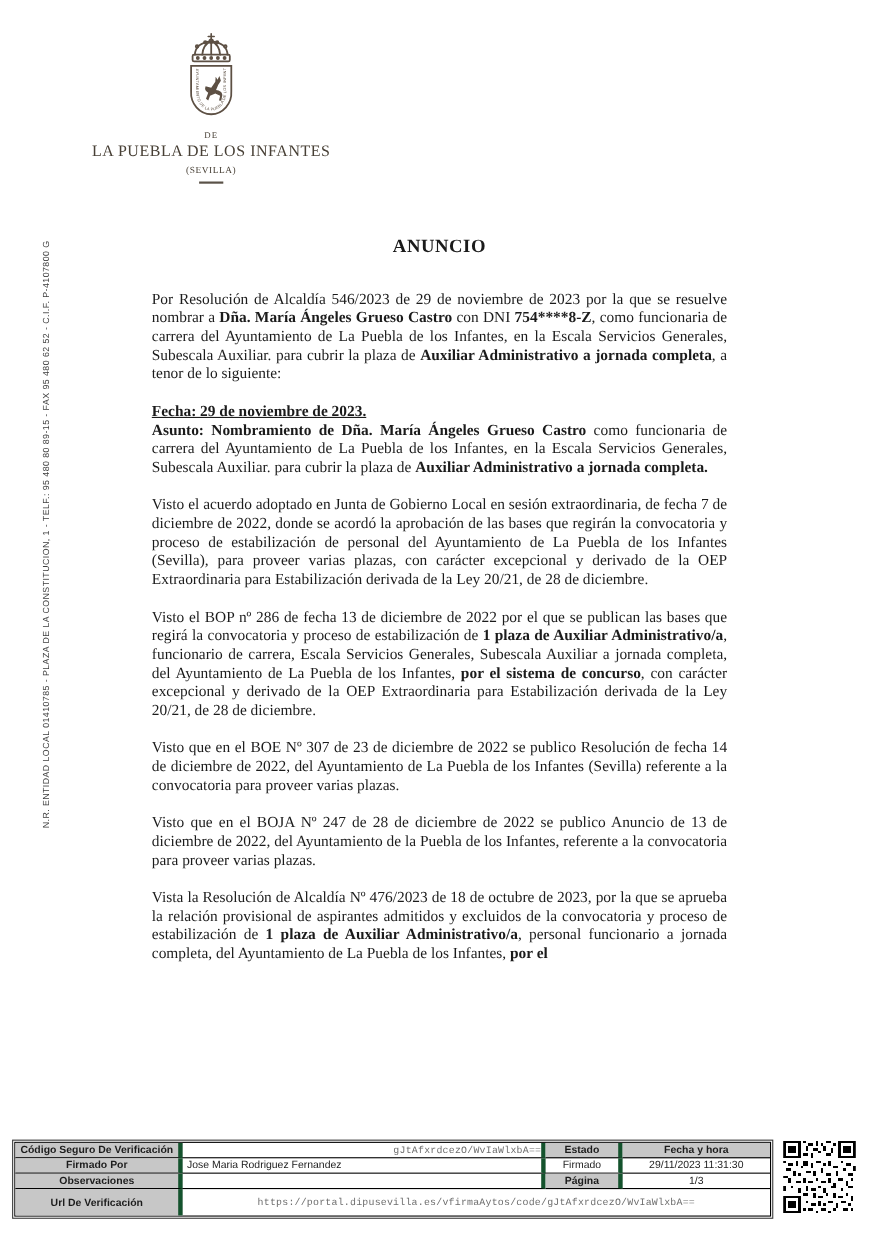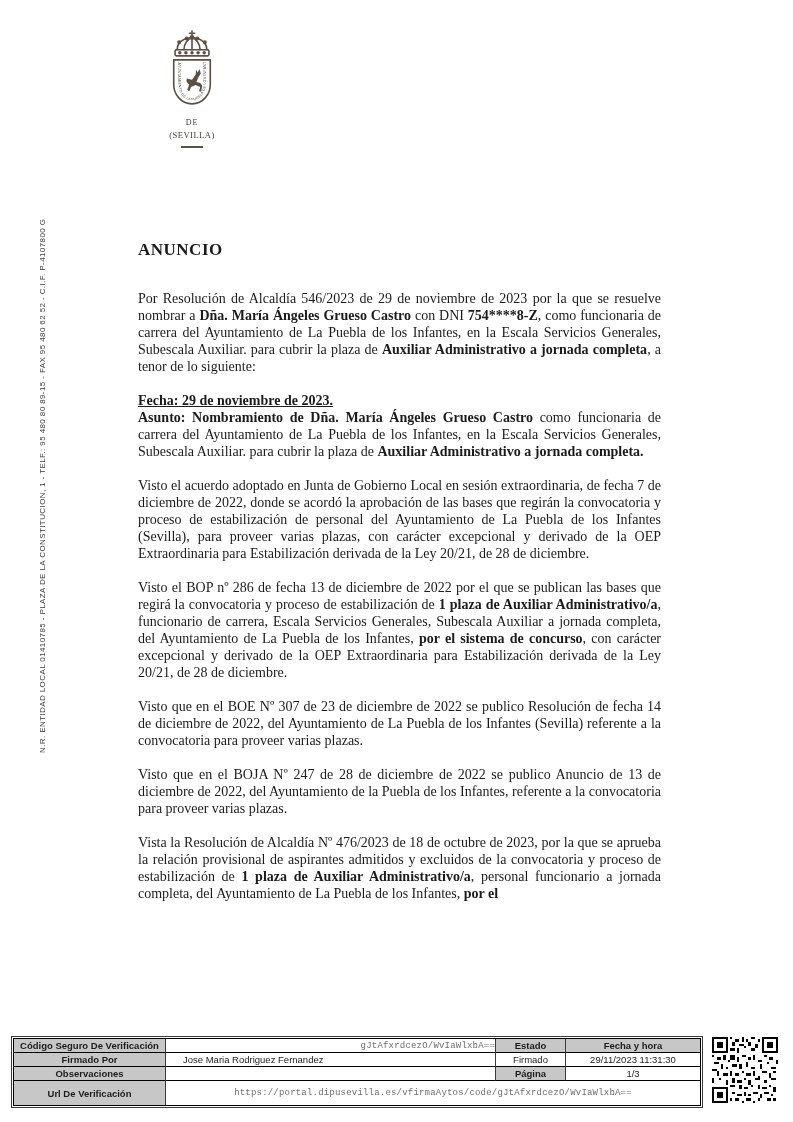--- a/index.html
+++ b/index.html
@@ -20,41 +20,41 @@
   
   .letterhead{position:absolute;left:67px;top:24px;width:250px;text-align:center;color:#484036;}
   .crest{display:block;margin:0 auto 6px auto;}
   .lh-org{font-size:15px;letter-spacing:1.5px;line-height:17px;}
   .lh-de{font-size:8px;letter-spacing:1px;line-height:10px;margin-top:2px;}
   .lh-town{font-size:14.5px;letter-spacing:.5px;line-height:17px;margin-top:2px;white-space:nowrap;}
   .lh-prov{font-size:8.5px;letter-spacing:.5px;line-height:11px;margin-top:2px;}
   .lh-rule{width:22px;border-top:2px solid #5a5248;margin:5px auto 0 auto;}
   
   .content{position:absolute;left:138px;top:214px;width:523px;}
-  .doc-title{text-align:left;font-weight:bold;font-size:17px;letter-spacing:.5px;margin-bottom:30px;margin-top:26px;}
+  .doc-title{text-align:center;font-weight:bold;font-size:17px;letter-spacing:.5px;margin-bottom:30px;}
   .content p{margin:0 0 17px 0;font-size:14px;line-height:17px;text-align:justify;}
   .content p.tight{margin-bottom:0;text-decoration:underline;}
   .res-heading{
     text-align:center;font-weight:bold;font-size:13.6px;line-height:17px;
     text-decoration:underline;margin:15px 0 20px 0;
   }
   .b{font-weight:bold;}
   
   .sig-wrap{position:absolute;left:11px;top:1036px;border:1px solid #3a3a3a;padding:1px;background:#fff;}
   .sig-table{
     display:grid;grid-template-columns:152px 330px 70px 134px;
     grid-template-rows:14px 14px 14px 24px;
     border:1px solid #000;
     font-family:"Liberation Sans","DejaVu Sans",sans-serif;font-size:9.5px;color:#1c1c1c;
   }
-  .cell{border-right:1px solid #14532d;border-bottom:1px solid #000;display:flex;align-items:center;justify-content:center;overflow:hidden;white-space:nowrap;}
+  .cell{border-right:4px solid #14532d;border-bottom:1px solid #000;display:flex;align-items:center;justify-content:center;overflow:hidden;white-space:nowrap;}
   .cell.last-col{border-right:none;}
   .cell.last-row{border-bottom:none;}
   .cell.lab{background:#c7c7c7;font-weight:bold;}
-  .cell.left{justify-content:flex-start;padding-left:17px;}
+  .cell.left{justify-content:flex-start;padding-left:4px;}
   .cell.right{justify-content:flex-end;padding-right:0;}
   .cell.mono{font-family:"Liberation Mono","DejaVu Sans Mono",monospace;font-size:9px;color:#6e6e6e;letter-spacing:.2px;}
   .cell.span3{grid-column:2/5;}
   
   .qr{position:absolute;left:712px;top:1037px;}
 </style>
 </head>
 <body>
 
 <div class="page">
@@ -85,20 +85,21 @@
       </g>
 
       <path id="crest-ring" d="M40 57 v30 a20 24 0 0 0 20 26 a20 24 0 0 0 20 -26 v-30" fill="none"></path>
       <text font-family="Liberation Sans, sans-serif" font-size="5.2" fill="#5d5044" letter-spacing="0.4">
         <textPath xlink:href="#crest-ring" href="#crest-ring">AYUNTAMIENTO DE LA PUEBLA DE LOS INFANTES</textPath>
       </text>
 
       <path fill="#5d5044" d="M53 97 l3 -8 q-6 -3 -3.5 -8.5 l7.5 2 l5.5 -8 l0.5 -7 l2.5 4 l2.5 -5 l2 6.5 l-3.5 5.5 l-3 7 q7.5 0.5 8.5 6.5 l-1.5 8 l-3 -0.5 l1.5 -6.5 l-6.5 -3 l-7 3 l-2.5 6.5 z"></path>
     </svg>
     <div class="lh-de">DE</div>
+    <div class="lh-town">LA PUEBLA DE LOS INFANTES</div>
     <div class="lh-prov">(SEVILLA)</div>
     <div class="lh-rule"></div>
   </div>
 
   <div class="content">
     <div class="doc-title">ANUNCIO</div>
     <p><span>Por Resolución de Alcaldía 546/2023 de 29 de noviembre de 2023 por la que se resuelve nombrar a </span><span class="b">Dña. María Ángeles Grueso Castro</span><span> con DNI </span><span class="b">754****8-Z</span><span>, como funcionaria de carrera del Ayuntamiento de La Puebla de los Infantes, en la Escala Servicios Generales, Subescala Auxiliar.  para cubrir la plaza de </span><span class="b">Auxiliar Administrativo a jornada completa</span><span>, a tenor de lo siguiente:</span></p>
     <p class="tight"><span class="b">Fecha: 29 de noviembre de 2023.</span></p>
     <p><span class="b">Asunto: Nombramiento de Dña. María Ángeles Grueso Castro</span><span> como funcionaria de carrera del Ayuntamiento de La Puebla de los Infantes, en la Escala Servicios Generales, Subescala Auxiliar.  para cubrir la plaza de </span><span class="b">Auxiliar Administrativo a jornada completa.</span></p>
     <p><span>Visto el acuerdo adoptado en Junta de Gobierno Local en sesión extraordinaria, de fecha 7 de diciembre de 2022, donde se acordó la aprobación de las bases que regirán la convocatoria y proceso de estabilización de personal del Ayuntamiento de La Puebla de los Infantes (Sevilla), para proveer varias plazas, con carácter excepcional y derivado de la OEP Extraordinaria para Estabilización derivada de la Ley 20/21, de 28 de diciembre.</span></p>

